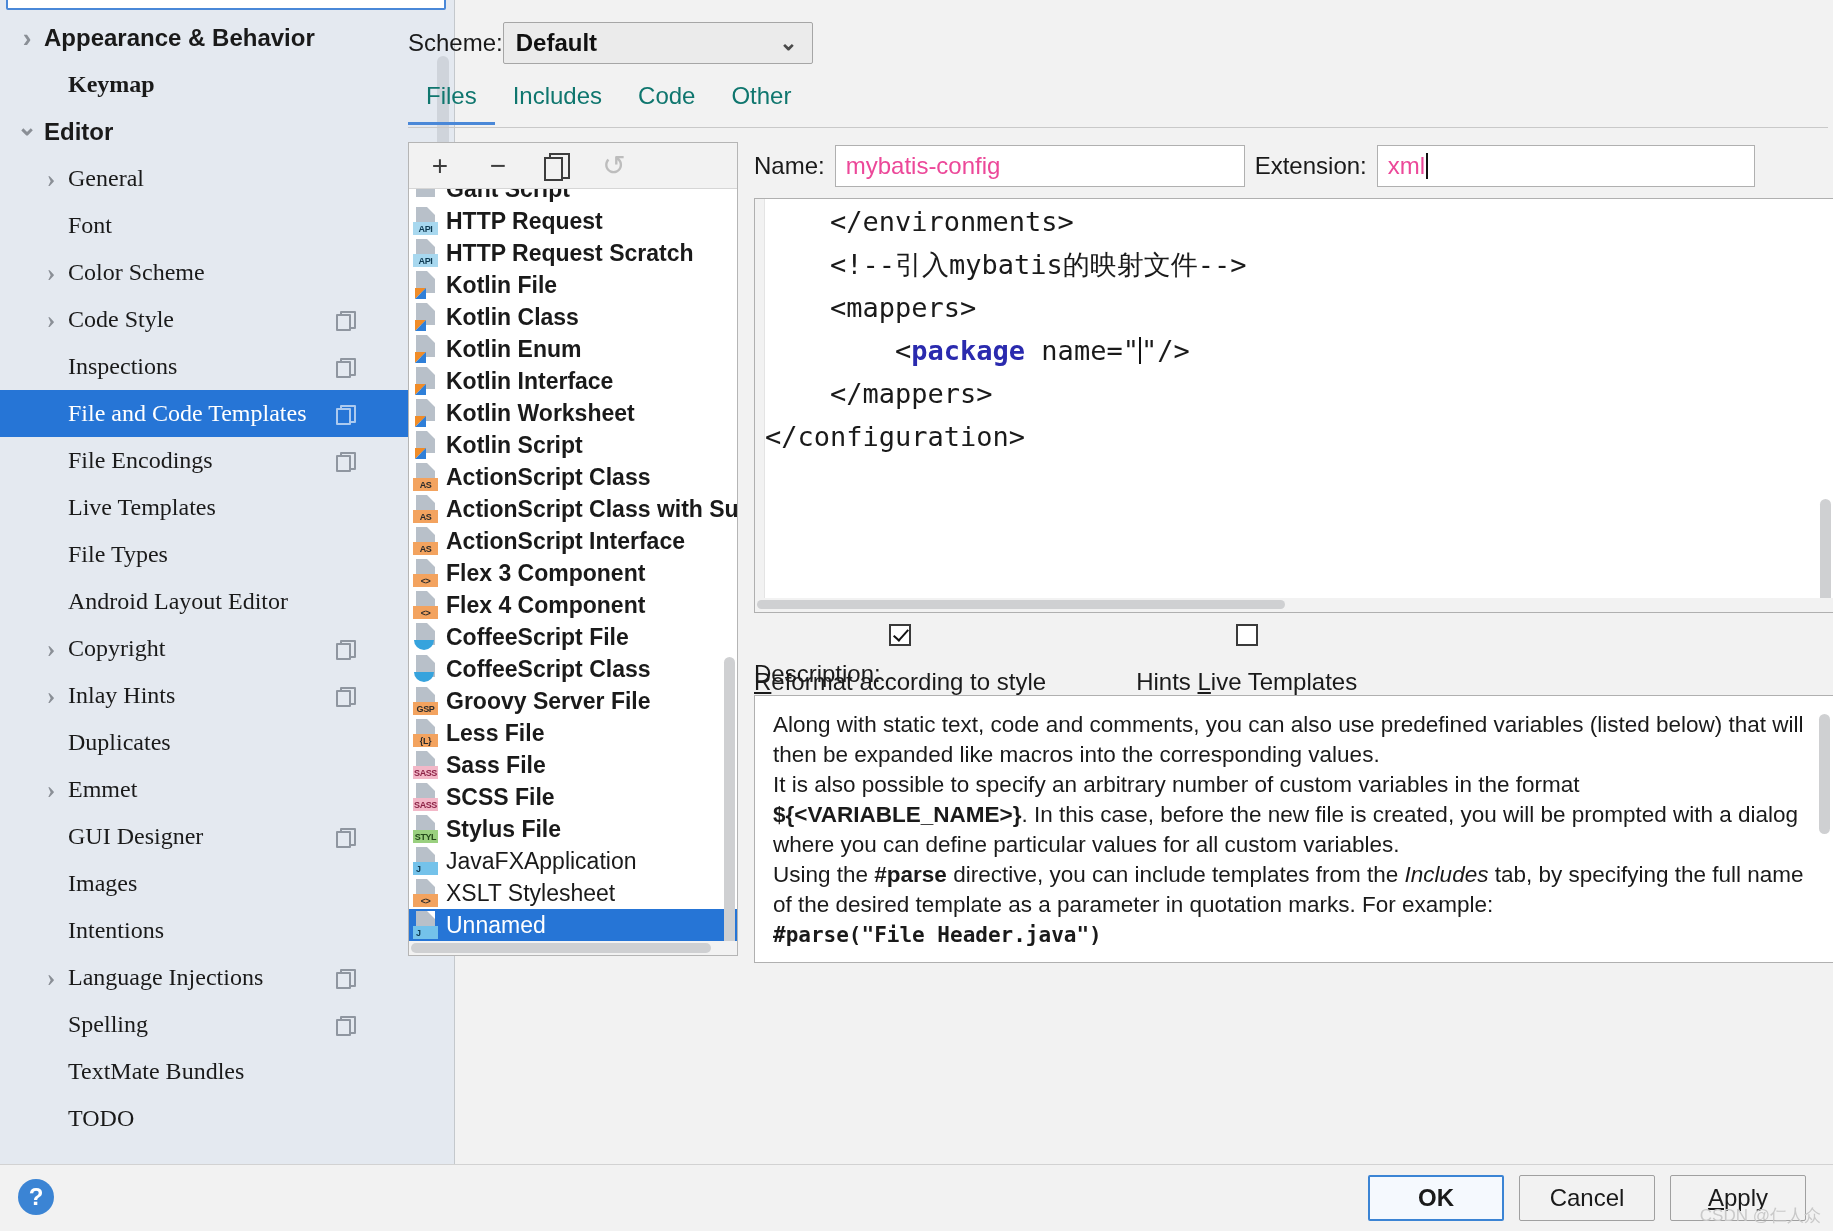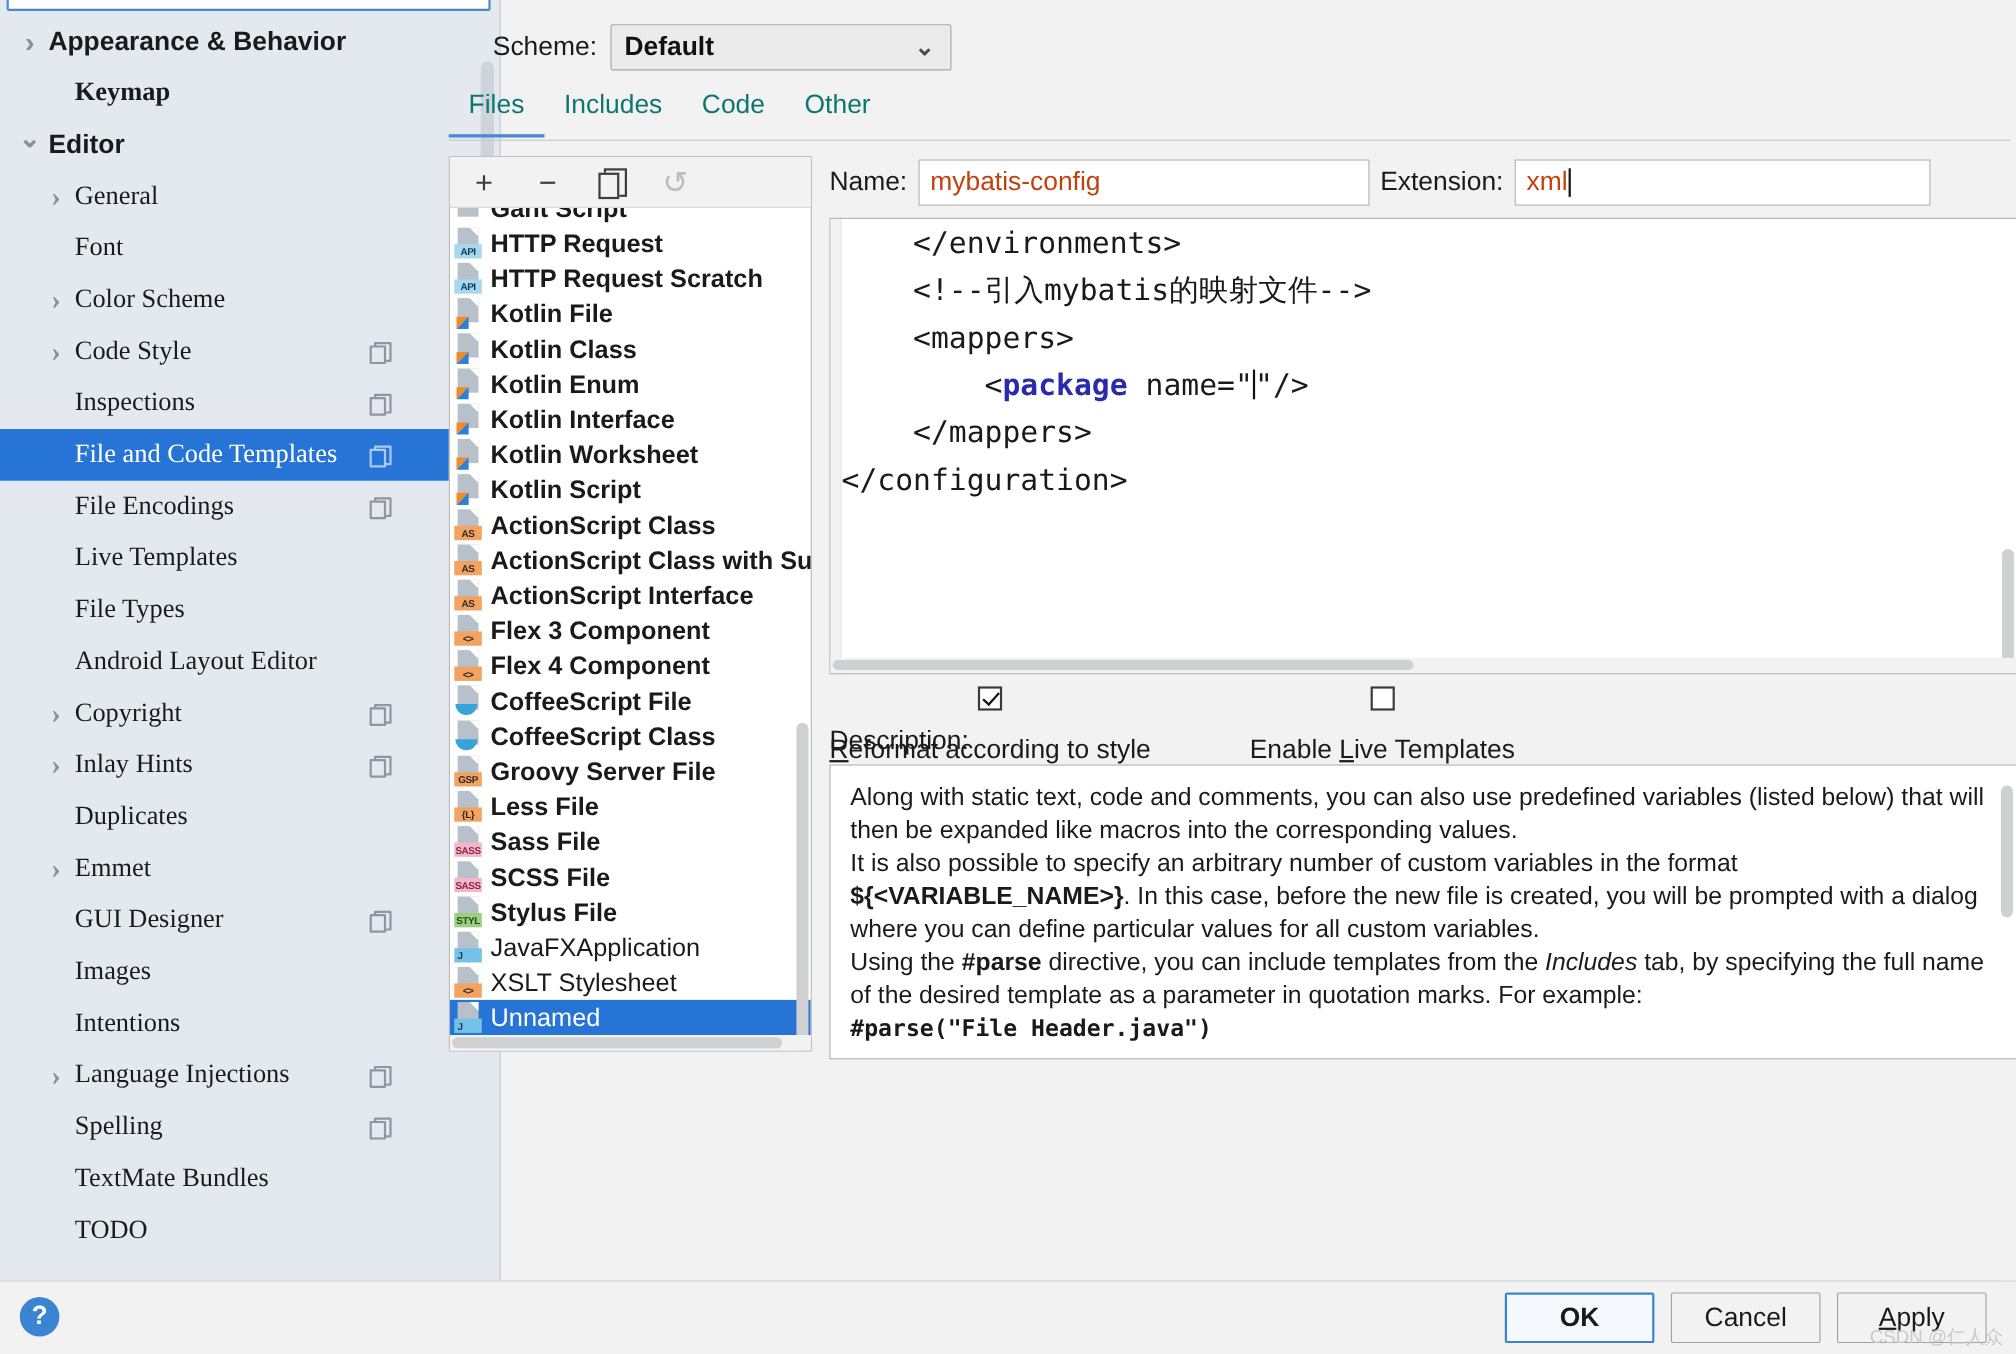--- a/index.html
+++ b/index.html
@@ -100,22 +100,21 @@
   .right {
     position: absolute;
     left: 456px; top: 0;
     width: 1377px; height: 1164px;
     background: #f2f2f2;
   }
   .scheme-row {
     position: absolute;
     left: -48px; top: 22px;
     display: flex; align-items: center;
-    gap: 12px;
-    margin-left: 40px;
+    gap: 0;
   }
   .scheme-label { font-size: 24px; color: #1a1a1a; }
   .scheme-select {
     position: relative;
     width: 310px; height: 42px;
     background: #ebebeb;
     border: 1px solid #a6a6a6;
     border-radius: 2px;
     display: flex; align-items: center;
     padding: 0 12px;
@@ -271,21 +270,21 @@
     display: flex; align-items: center;
     gap: 10px;
     font-size: 24px; color: #1a1a1a;
   }
   .txt-input {
     background: #ffffff;
     border: 1px solid #b0b0b0;
     height: 42px;
     display: flex; align-items: center;
     padding: 0 10px;
-    font-size: 24px; color: #c2410c;
+    font-size: 24px; color: #ec4899;
   }
   .name-input { width: 410px; }
   .ext-input  { width: 378px; }
   .caret-after::after {
     content: "";
     display: inline-block;
     width: 2px; height: 26px;
     background: #111;
     margin-left: 1px;
   }
@@ -799,21 +798,21 @@
       </div>
     </div>
 
     <div class="checks-row">
       <div class="chk">
         <span class="box checked"></span>
         <span><span class="u">R</span><span id="reformat-rest">eformat according to style</span></span>
       </div>
       <div class="chk">
         <span class="box"></span>
-        <span><span id="lt-pre">Enable </span><span class="u">L</span><span id="lt-post">ive Templates</span></span>
+        <span><span id="lt-pre">Hints </span><span class="u">L</span><span id="lt-post">ive Templates</span></span>
       </div>
     </div>
 
     <div class="desc-label">Description:</div>
 
     <div class="desc-box">
       <div class="desc-text" id="desc-text">
           <div>Along with static text, code and comments, you can also use predefined variables (listed below) that will then be expanded like macros into the corresponding values.</div>
           <div>It is also possible to specify an arbitrary number of custom variables in the format <b>${&lt;VARIABLE_NAME&gt;}</b>. In this case, before the new file is created, you will be prompted with a dialog where you can define particular values for all custom variables.</div>
           <div>Using the <b>#parse</b> directive, you can include templates from the <i>Includes</i> tab, by specifying the full name of the desired template as a parameter in quotation marks. For example:</div>

